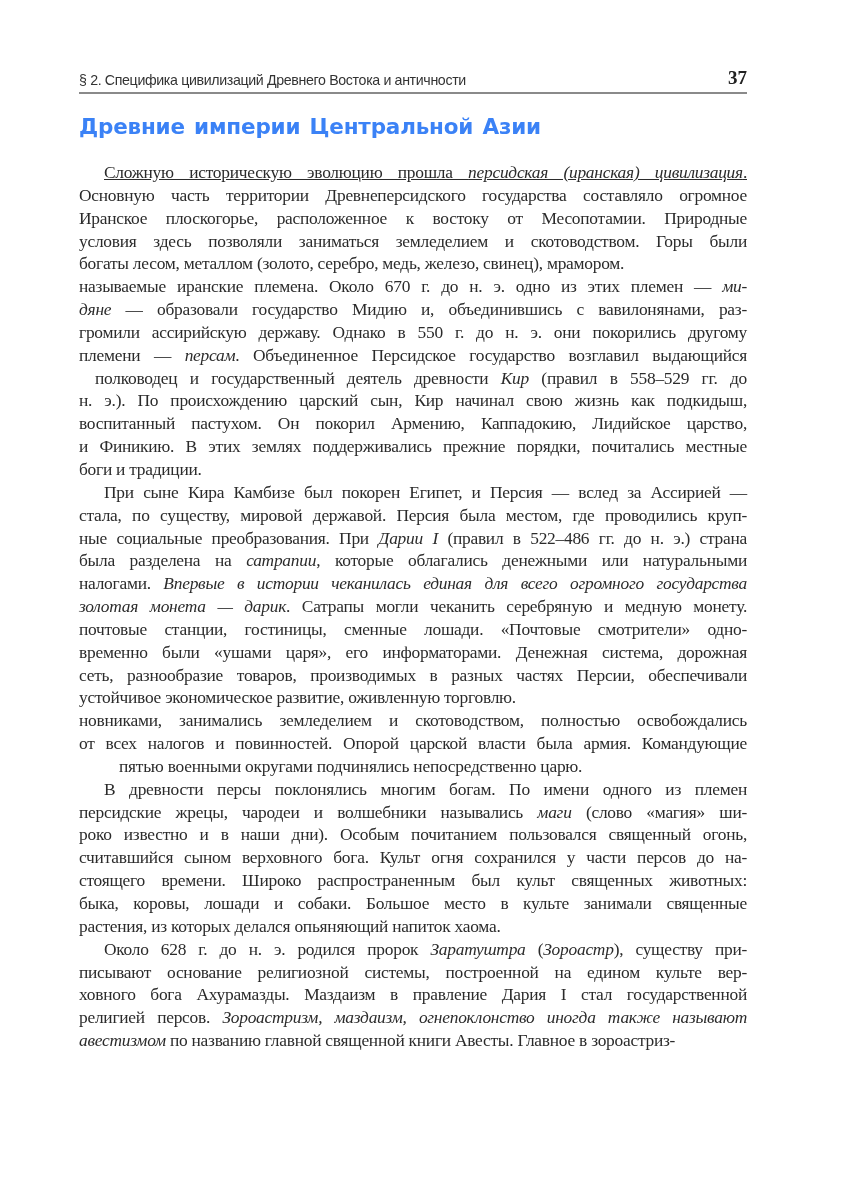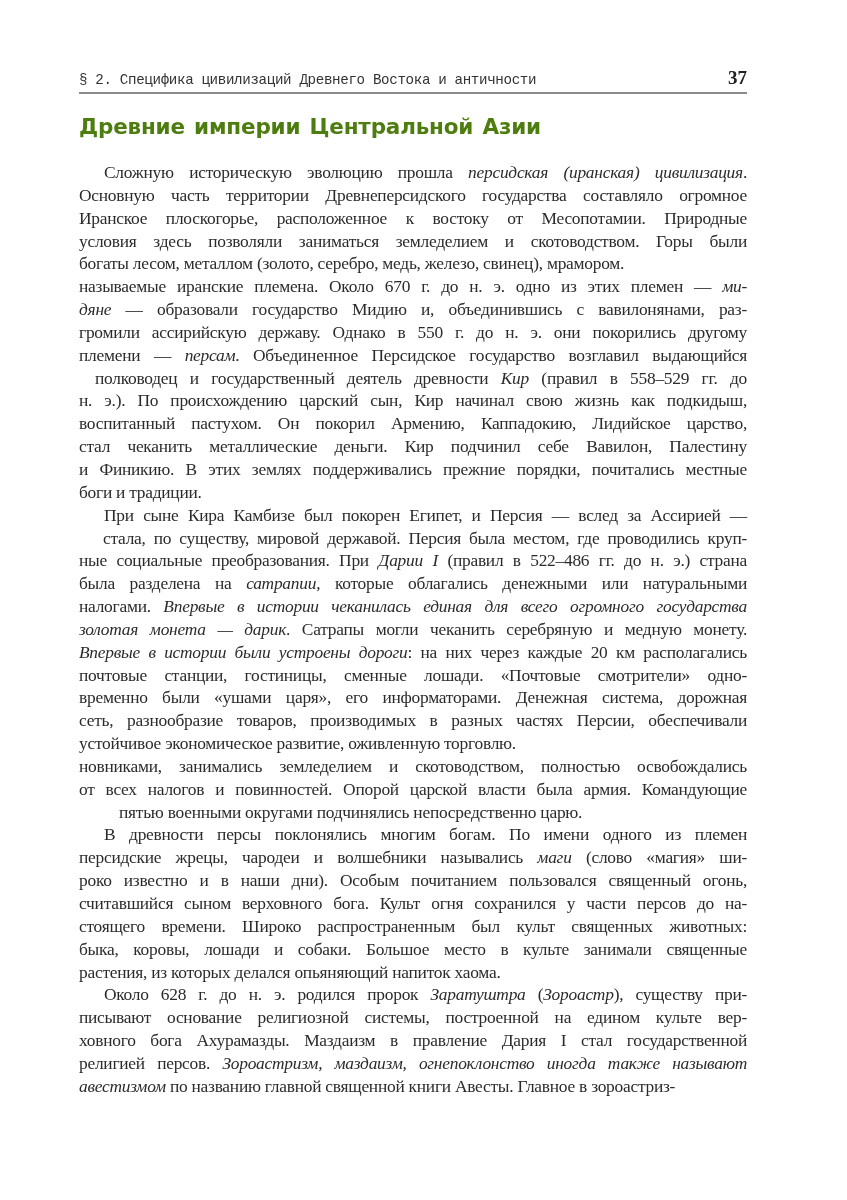--- a/index.html
+++ b/index.html
@@ -6,31 +6,31 @@
     body { width: 847px; height: 1200px; position: relative; overflow: hidden; color: #2a2a2a; }
     .page { position: absolute; left: 79px; top: 0; width: 668px; }
     .running-head {
       position: absolute; top: 66px; left: 0; width: 668px; height: 26px;
       border-bottom: 2px solid #8a8a8a;
       font-family: "DejaVu Sans", sans-serif;
     }
     .running-head .section {
       position: absolute; left: 0; bottom: 4px;
       font-size: 14.2px; letter-spacing: -0.35px; color: #333;
-      font-family: Liberation Mono, monospace;
+      font-family: Liberation Sans, sans-serif;
       text-align: center;
     }
     .running-head .page-num {
       position: absolute; right: 0; bottom: 3px;
       font-family: "Liberation Serif", serif; font-weight: bold; font-size: 19px; color: #222;
     }
     .heading {
       position: absolute; top: 114px; left: 0; margin: 0;
       font-family: "DejaVu Sans", sans-serif; font-weight: bold;
-      font-size: 21.5px; letter-spacing: -0.2px; color: #4d7c0f; word-spacing: 2px; text-align: right;
+      font-size: 21.5px; letter-spacing: -0.2px; color: #3b82f6; word-spacing: 2px; text-align: right;
     }
     .body-text {
       position: absolute; top: 161px; left: 0; width: 668px;
       font-family: "Liberation Serif", serif; font-size: 17.4px; line-height: 22.85px;
       text-align: justify; color: #2b2b2b; letter-spacing: -0.25px;
     }
     .line { display: block; text-align: justify; text-align-last: justify; white-space: nowrap; }
     .line.last { text-align-last: left; }
     em { font-style: italic; }
   </style>
@@ -40,46 +40,44 @@
 <div class="page">
   <div class="running-head">
     <span class="section">§ 2. Специфика цивилизаций Древнего Востока и античности</span>
     <span class="page-num">37</span>
   </div>
 
   <h1 class="heading">Древние империи Центральной Азии</h1>
 
   <div class="body-text" id="body-text">
       <div>
-        <div class="line" style="height: 22.85px; padding-left: 25px;"><span>Сложную историческую эволюцию прошла </span><em>персидская (иранская) цивилизация</em><span>.</span></div>
+        <div class="line" style="height: 22.85px; padding-left: 25px; text-decoration: underline;"><span>Сложную историческую эволюцию прошла </span><em>персидская (иранская) цивилизация</em><span>.</span></div>
         <div class="line" style="height: 22.85px;"><span>Основную часть территории Древнеперсидского государства составляло огромное</span></div>
         <div class="line" style="height: 22.85px;"><span>Иранское плоскогорье, расположенное к востоку от Месопотамии. Природные</span></div>
         <div class="line" style="height: 22.85px;"><span>условия здесь позволяли заниматься земледелием и скотоводством. Горы были</span></div>
         <div class="line last" style="height: 22.85px;"><span>богаты лесом, металлом (золото, серебро, медь, железо, свинец), мрамором.</span></div>
       </div>
       <div>
         <div class="line" style="height: 22.85px;"><span>называемые иранские племена. Около 670 г. до н. э. одно из этих племен — </span><em>ми-</em></div>
         <div class="line" style="height: 22.85px;"><em>дяне</em><span> — образовали государство Мидию и, объединившись с вавилонянами, раз-</span></div>
         <div class="line" style="height: 22.85px;"><span>громили ассирийскую державу. Однако в 550 г. до н. э. они покорились другому</span></div>
         <div class="line" style="height: 22.85px;"><span>племени — </span><em>персам</em><span>. Объединенное Персидское государство возглавил выдающийся</span></div>
         <div class="line" style="height: 22.85px; margin-left: 16px;"><span>полководец и государственный деятель древности </span><em>Кир</em><span> (правил в 558–529 гг. до</span></div>
         <div class="line" style="height: 22.85px;"><span>н. э.). По происхождению царский сын, Кир начинал свою жизнь как подкидыш,</span></div>
         <div class="line" style="height: 22.85px;"><span>воспитанный пастухом. Он покорил Армению, Каппадокию, Лидийское царство,</span></div>
-        <div class="line" style="height: 22.85px;"><span>стал чеканить металлические деньги. Кир подчинил себе Вавилон, Палестину</span></div>
         <div class="line" style="height: 22.85px;"><span>и Финикию. В этих землях поддерживались прежние порядки, почитались местные</span></div>
         <div class="line last" style="height: 22.85px;"><span>боги и традиции.</span></div>
       </div>
       <div>
         <div class="line" style="height: 22.85px; padding-left: 25px;"><span>При сыне Кира Камбизе был покорен Египет, и Персия — вслед за Ассирией —</span></div>
-        <div class="line" style="height: 22.85px; margin-left: 24px;"><span>стала, по существу, мировой державой. Персия была местом, где проводились круп-</span></div>
+        <div class="line" style="height: 22.85px;"><span>стала, по существу, мировой державой. Персия была местом, где проводились круп-</span></div>
         <div class="line" style="height: 22.85px;"><span>ные социальные преобразования. При </span><em>Дарии I</em><span> (правил в 522–486 гг. до н. э.) страна</span></div>
         <div class="line" style="height: 22.85px;"><span>была разделена на </span><em>сатрапии</em><span>, которые облагались денежными или натуральными</span></div>
         <div class="line" style="height: 22.85px;"><span>налогами. </span><em>Впервые в истории чеканилась единая для всего огромного государства</em></div>
         <div class="line" style="height: 22.85px;"><em>золотая монета — дарик</em><span>. Сатрапы могли чеканить серебряную и медную монету.</span></div>
-        <div class="line" style="height: 22.85px;"><em>Впервые в истории были устроены дороги</em><span>: на них через каждые 20 км располагались</span></div>
         <div class="line" style="height: 22.85px;"><span>почтовые станции, гостиницы, сменные лошади. «Почтовые смотрители» одно-</span></div>
         <div class="line" style="height: 22.85px;"><span>временно были «ушами царя», его информаторами. Денежная система, дорожная</span></div>
         <div class="line" style="height: 22.85px;"><span>сеть, разнообразие товаров, производимых в разных частях Персии, обеспечивали</span></div>
         <div class="line last" style="height: 22.85px;"><span>устойчивое экономическое развитие, оживленную торговлю.</span></div>
       </div>
       <div>
         <div class="line" style="height: 22.85px;"><span>новниками, занимались земледелием и скотоводством, полностью освобождались</span></div>
         <div class="line" style="height: 22.85px;"><span>от всех налогов и повинностей. Опорой царской власти была армия. Командующие</span></div>
         <div class="line last" style="height: 22.85px; margin-left: 40px;"><span>пятью военными округами подчинялись непосредственно царю.</span></div>
       </div>

